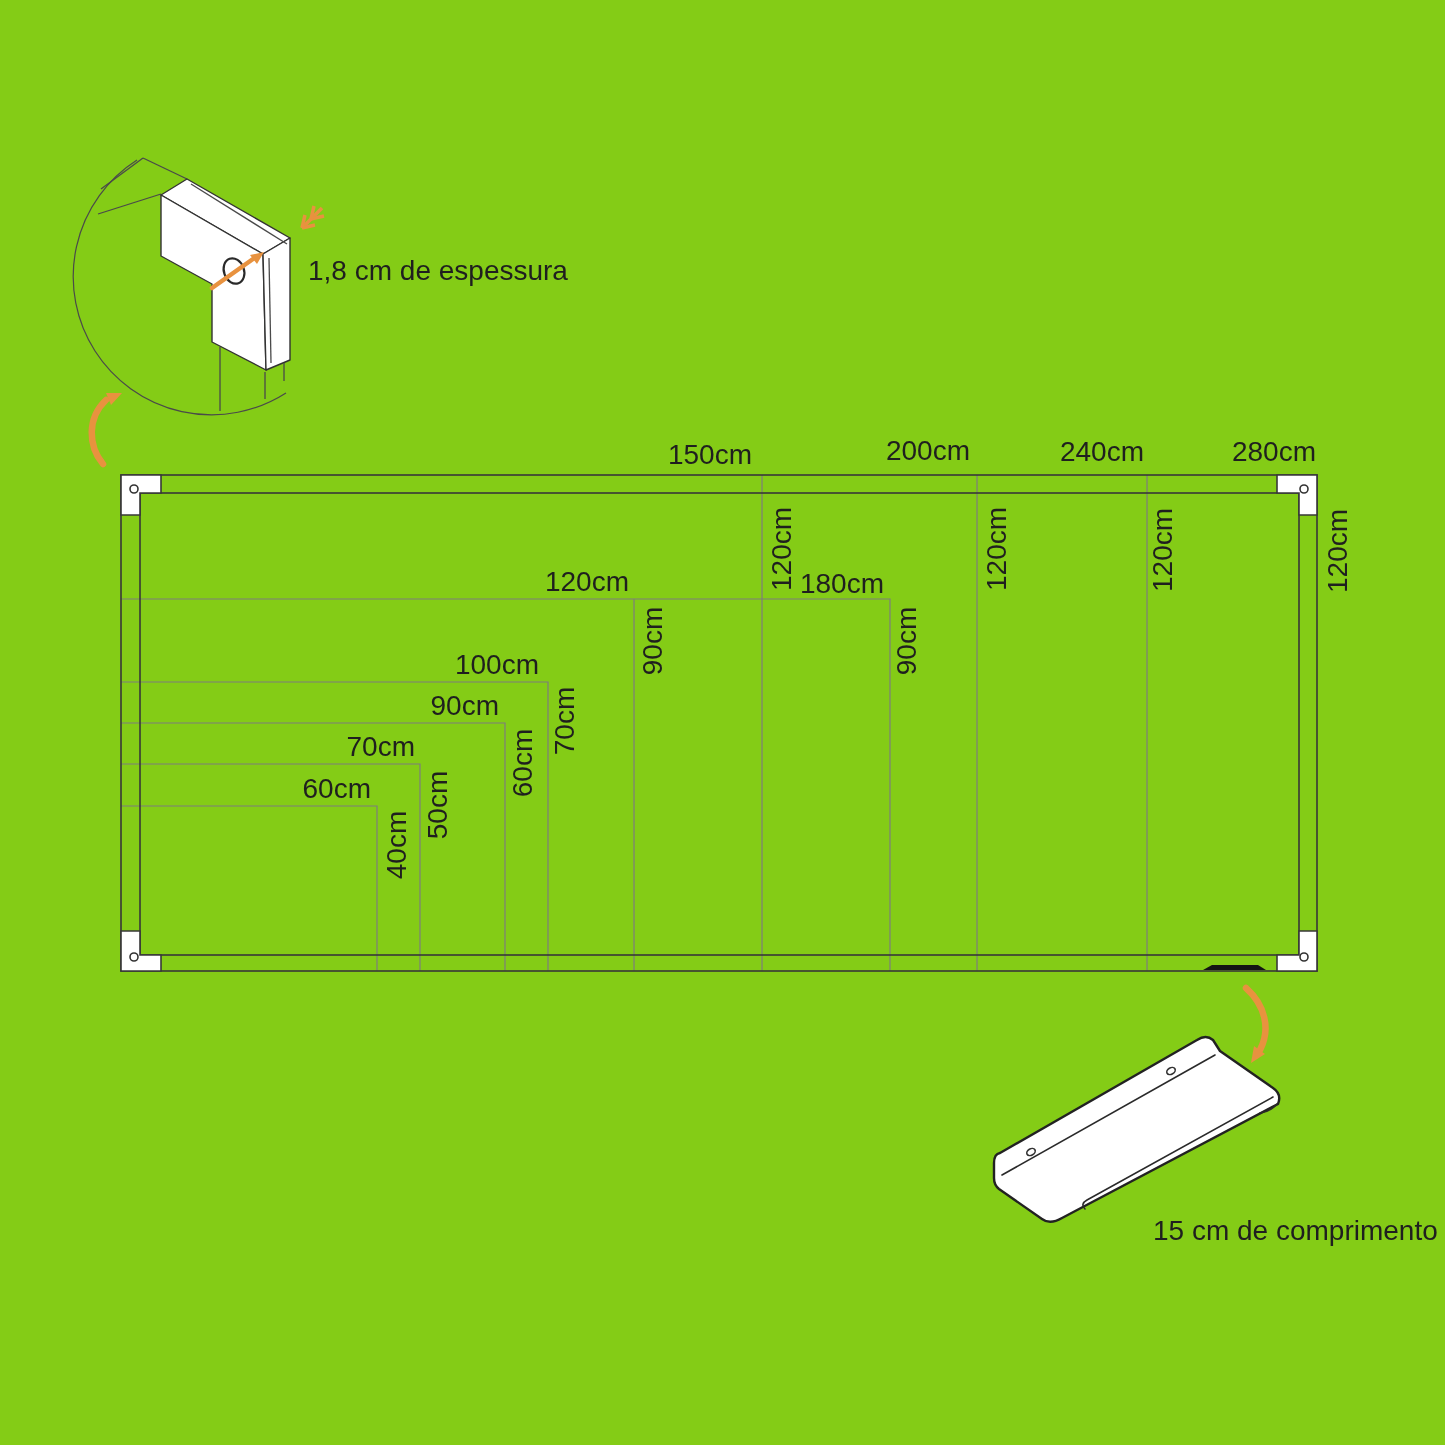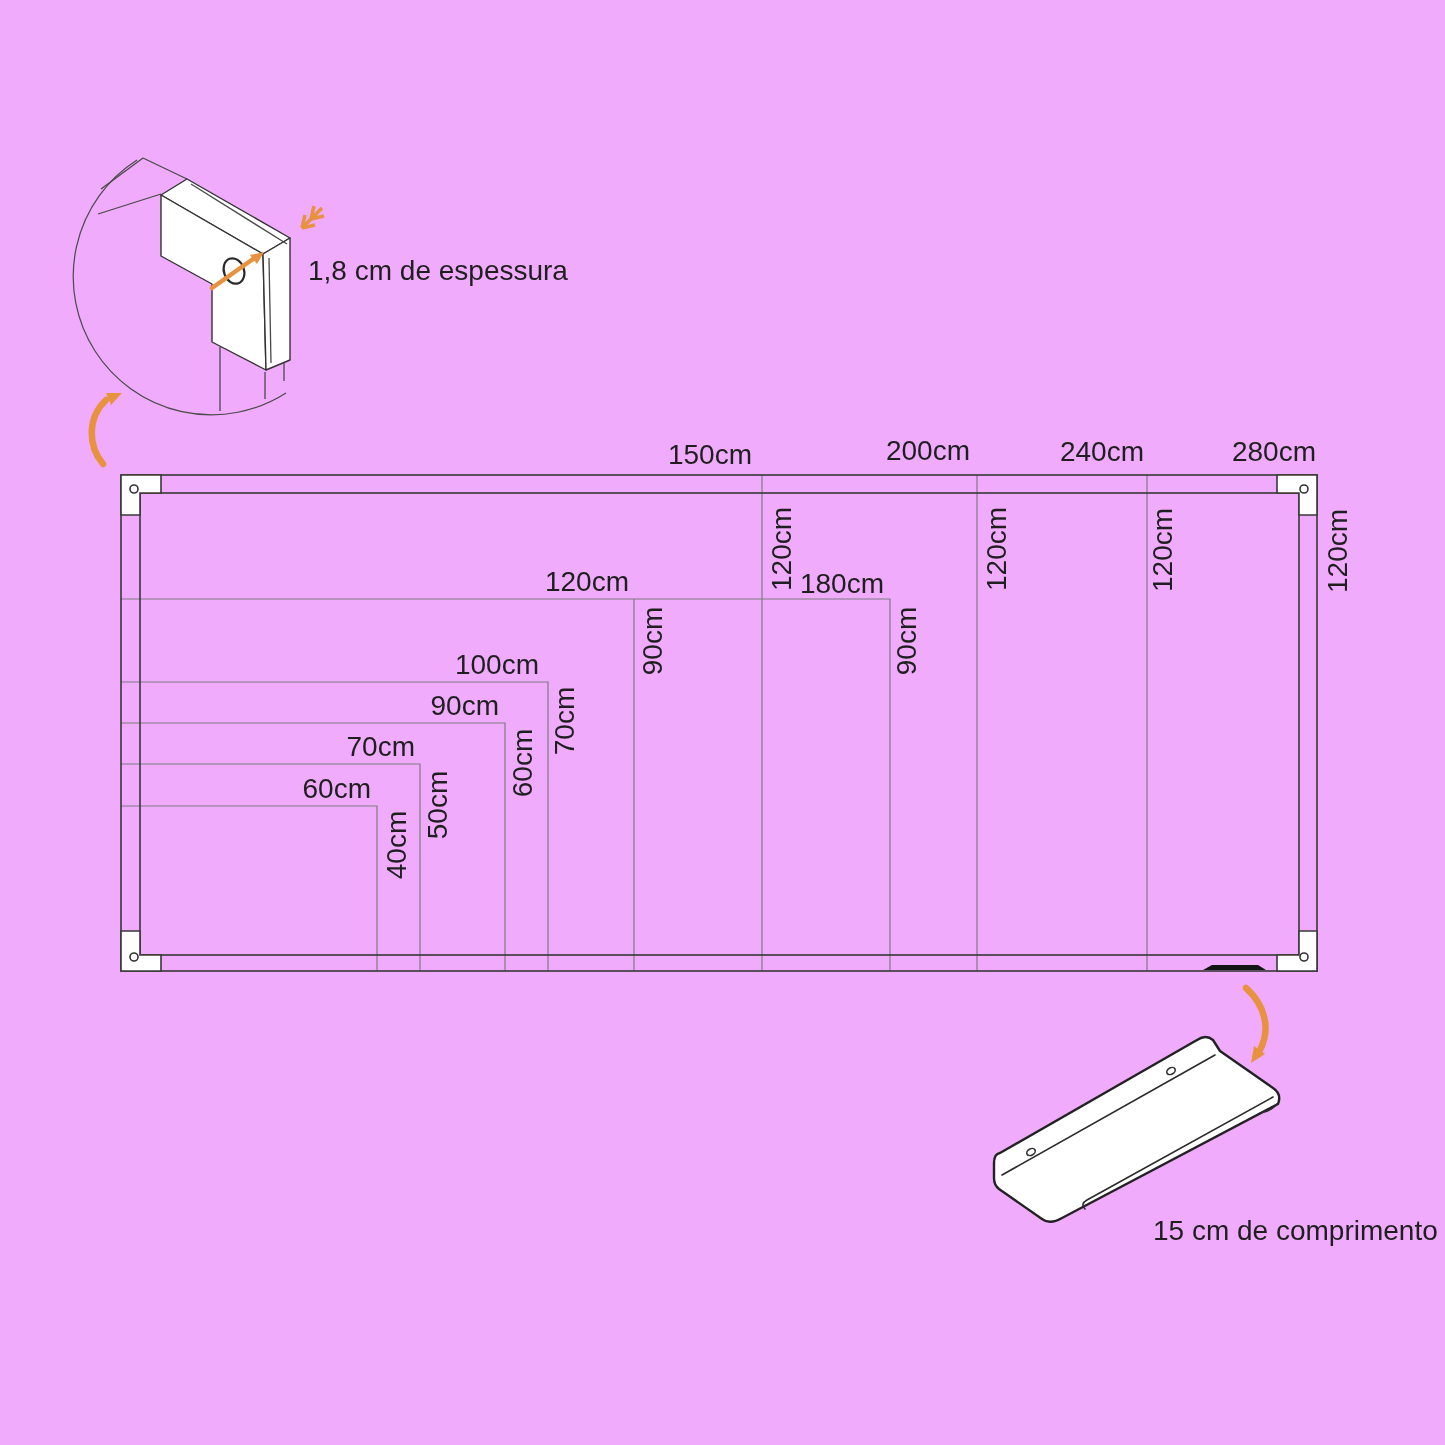--- a/index.html
+++ b/index.html
@@ -1,16 +1,16 @@
 <!DOCTYPE html>
 <html><head>
 <meta charset="utf-8">
 <style>
   html,body{margin:0;padding:0;background:#fff;}
-  #stage{position:relative;width:1445px;height:1445px;background:#f0abfc;overflow:hidden;}
+  #stage{position:relative;width:1445px;height:1445px;background:#84cc16;overflow:hidden;}
   svg text{
     font-family:"Liberation Sans", sans-serif;
     font-size:28px;
     fill:#1f1f1f;
   }
   .thin{stroke:#4a4a4a;stroke-width:1.2;fill:none;}
   .ln{stroke:#4a4a4a;stroke-width:1.3;fill:none;}
   .face{fill:#ffffff;stroke:#333333;stroke-width:1.4;stroke-linejoin:round;}
   .frame{stroke:#383838;stroke-width:1.6;fill:none;}
   .grid{stroke:#7d7d7d;stroke-width:1.2;fill:none;}

